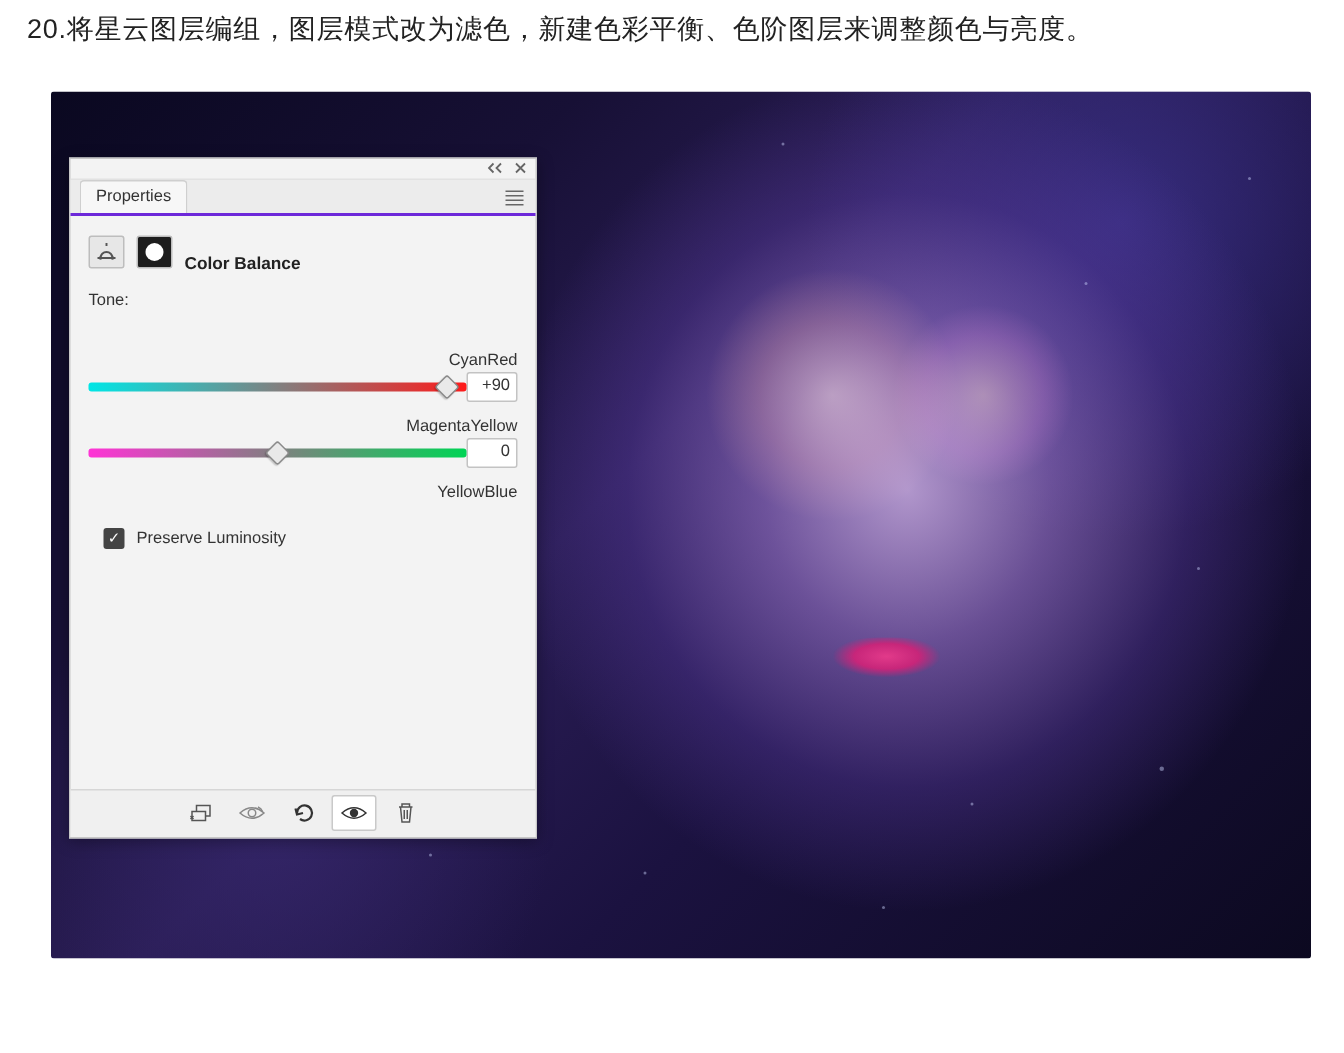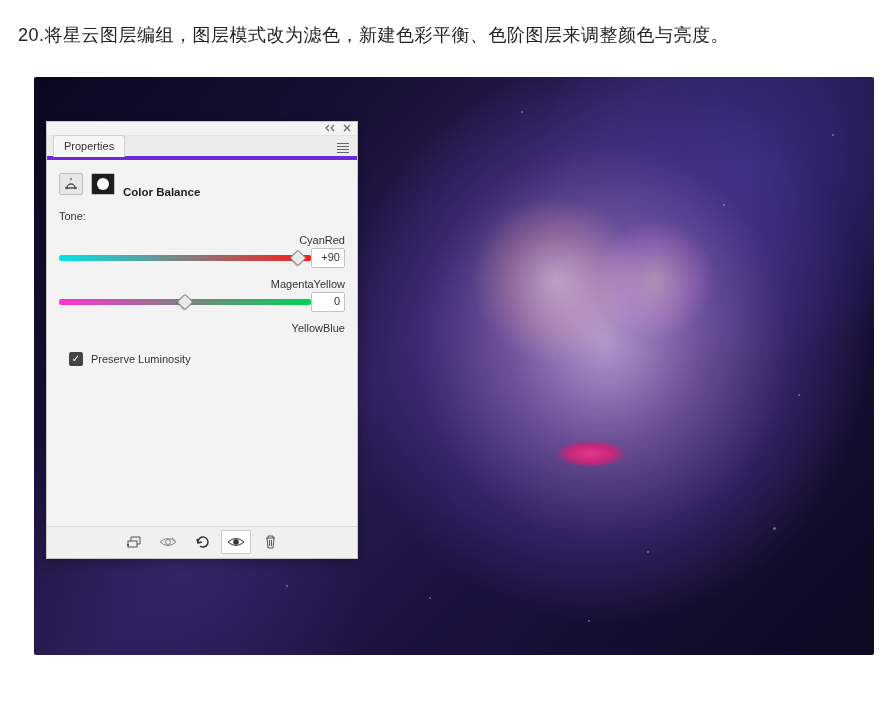--- a/index.html
+++ b/index.html
@@ -1,46 +1,46 @@
 <!DOCTYPE html>
 <html><head>
   <meta charset="utf-8">
   <style>
     * { margin:0; padding:0; box-sizing:border-box; }
     body { font-family:"Microsoft YaHei","PingFang SC",Arial,sans-serif; font-size:14px; color:#222; background:#fff; width:896px; }
-    .page { padding:20px 18px; }
+    .page { padding:4px 18px; }
     .instruction { font-size:18px; line-height:1.7; letter-spacing:.5px; margin-bottom:26px; }
     .figure { margin-left:16px; width:840px; height:578px; position:relative; border-radius:2px; overflow:hidden;
       background:
        radial-gradient(ellipse 340px 360px at 68% 46%, rgba(233,200,255,.72) 0%, rgba(170,130,220,.55) 28%, rgba(90,60,160,.38) 55%, rgba(25,20,60,0) 78%),
        radial-gradient(circle 120px at 62% 35%, rgba(255,240,180,.7) 0%, rgba(255,180,120,.35) 40%, rgba(0,0,0,0) 70%),
        radial-gradient(circle 80px at 74% 35%, rgba(255,230,150,.55) 0%, rgba(255,140,200,.25) 50%, rgba(0,0,0,0) 75%),
        radial-gradient(circle 300px at 85% 15%, rgba(60,50,140,.8) 0%, rgba(20,15,50,0) 70%),
        radial-gradient(circle 260px at 18% 85%, rgba(55,40,110,.7) 0%, rgba(10,8,30,0) 70%),
        linear-gradient(135deg,#0a0820 0%,#171035 25%,#2a1d55 45%,#1b1240 65%,#0c0920 100%);
     }
     .stars { position:absolute; inset:0; pointer-events:none; }
     .stars span { position:absolute; width:2px; height:2px; background:#cfd7ff; border-radius:50%; opacity:.45; }
     .lip { position:absolute; left:62%; top:63%; width:72px; height:28px; background:radial-gradient(ellipse 36px 14px at 50% 45%,#e23a8a 0%,#c7267a 60%,rgba(0,0,0,0) 100%); border-radius:50% 50% 60% 60%; filter:blur(.3px); }
 
     
     .panel { position:absolute; left:12px; top:44px; width:312px; background:#f3f3f3; border:1px solid #c7c7c7; box-shadow:0 2px 10px rgba(0,0,0,.35); font-size:11px; color:#333; }
     .panel-head { height:14px; display:flex; justify-content:flex-end; align-items:center; gap:6px; padding:0 6px; border-bottom:1px solid #e2e2e2; }
     .panel-head svg { display:block; }
-    .tabbar { display:flex; align-items:flex-end; height:24px; background:#ececec; border-bottom:4px solid #6d28d9; padding:0 6px; position:relative; }
+    .tabbar { display:flex; align-items:flex-start; height:24px; background:#ececec; border-bottom:2px solid #6d28d9; padding:0 6px; position:relative; }
     .tab { padding:4px 10px 5px; background:#f7f7f7; border:1px solid #cfcfcf; border-bottom:none; border-radius:3px 3px 0 0; font-size:11px; color:#333; margin-bottom:-1px; }
     .menubtn { position:absolute; right:6px; top:4px; width:16px; height:16px; display:flex; flex-direction:column; justify-content:center; gap:2px; align-items:center; }
     .menubtn i { display:block; width:12px; height:1px; background:#666; }
     .body { padding:10px 12px 8px; }
     .titlerow { display:flex; align-items:center; gap:8px; margin-bottom:12px; }
     .ic-box { width:24px; height:22px; background:#e7e7e7; border:1px solid #bdbdbd; border-radius:2px; display:flex; align-items:center; justify-content:center; }
     .ic-mask { background:#1d1d1d; }
     .ic-mask span { width:12px; height:12px; background:#fff; border-radius:50%; display:block; }
     .adj-title { font-weight:bold; font-size:11.5px; color:#222;margin-top:16px; }
-    .tonerow { display:flex; align-items:center; gap:8px; margin-bottom:12px; }
+    .tonerow { display:flex; align-items:center; gap:8px; margin-bottom:28px; }
     .tonerow label { color:#333; }
     .tone-sel { flex:1; height:22px; border:1px solid #c3c3c3; background:#fff; display:flex; align-items:center; padding:0 8px; position:relative; border-radius:2px; }
     .tone-sel .chev { position:absolute; right:6px; top:50%; transform:translateY(-50%); color:#888; }
     .slider { margin-bottom:10px; }
     .sl-labels { display:flex; justify-content:flex-end; font-size:11px; margin-bottom:2px; }
     .sl-row { display:flex; align-items:center; gap:0;justify-content:space-between; }
     .track { position:relative; height:6px; flex:1; border-radius:2px; }
     .tr-cr { background:linear-gradient(90deg,#00e6e6 0%,#808080 50%,#ff1a1a 100%); }
     .tr-mg { background:linear-gradient(90deg,#ff33d6 0%,#808080 50%,#00d455 100%); }
     .tr-yb { background:linear-gradient(90deg,#ffe600 0%,#808080 50%,#2a3cff 100%); }

